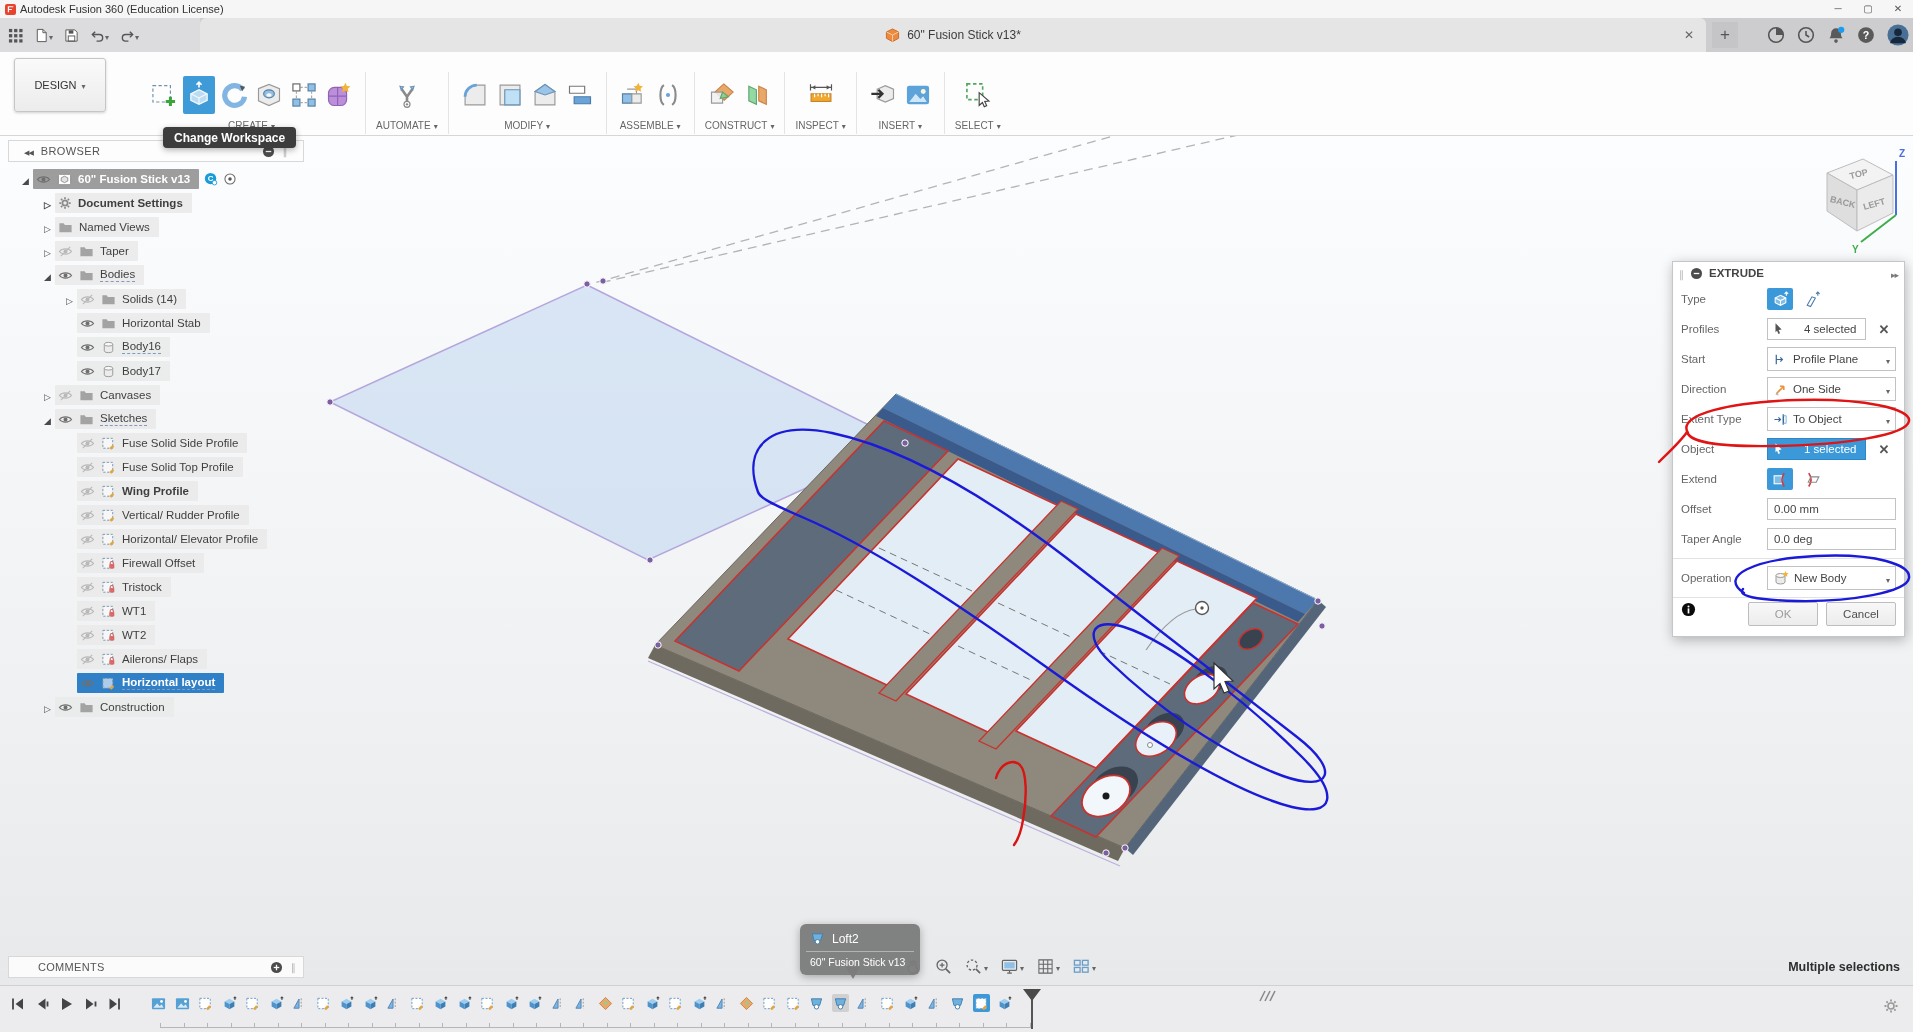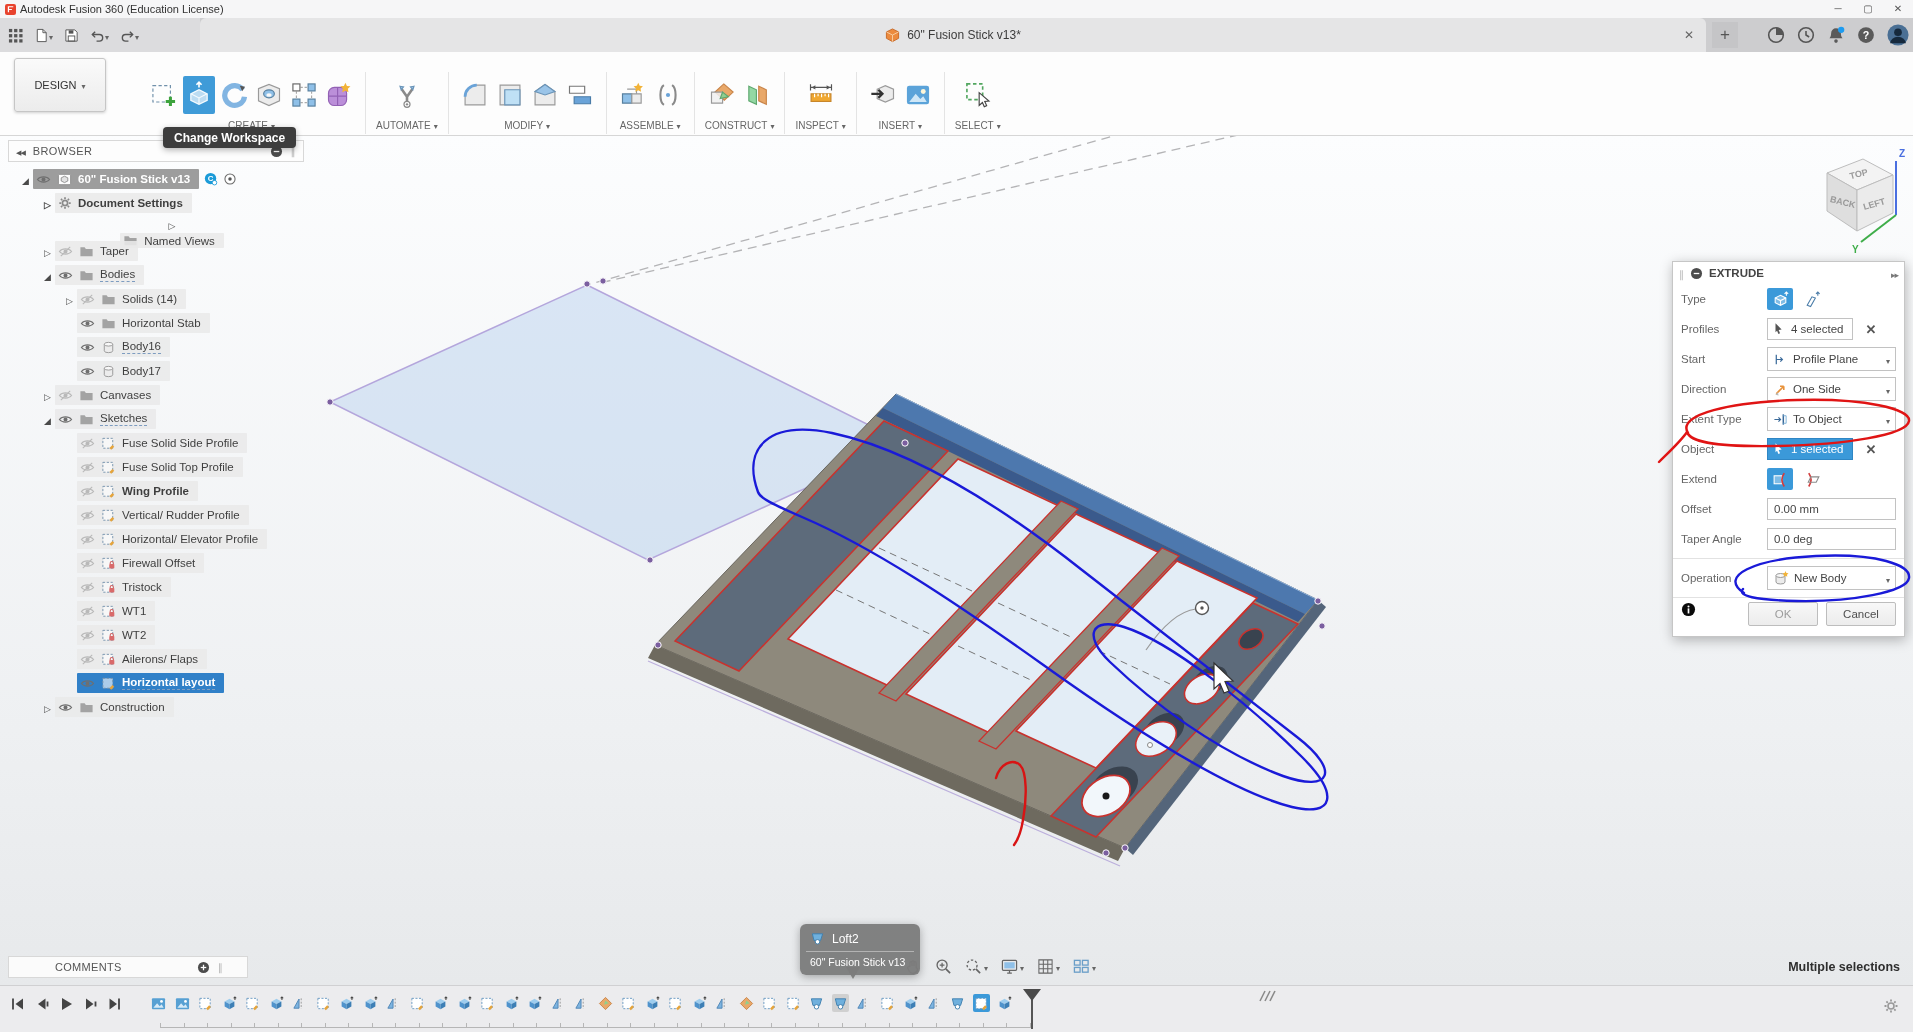--- a/index.html
+++ b/index.html
@@ -47,54 +47,54 @@
   .rgroup-label{font-size:10px;color:#666;margin-top:2px;display:flex;gap:3px;align-items:flex-end;white-space:nowrap}
 
   #tt-workspace{position:absolute;left:163px;top:127px;height:21px;background:#3d3d3d;border-radius:4px;color:#fff;font-size:12px;font-weight:bold;display:flex;align-items:center;padding:0 11px;z-index:60;box-shadow:0 2px 6px rgba(0,0,0,.3)}
 
   
   #viewport{position:absolute;top:135px;left:0;right:0;height:850px;background:linear-gradient(180deg,#fcfdfe,#eef0f2 70%,#e7e9eb);overflow:hidden}
   #scene{position:absolute;left:0;top:0;z-index:1}
 
   
   #browser{position:absolute;left:8px;top:5px;width:296px;z-index:5}
-  #browser-header{height:22px;background:rgba(253,253,253,.92);border:1px solid #d8d8d8;display:flex;align-items:center;padding:0 7px;font-size:11px;color:#555;letter-spacing:.4px;gap:8px;box-sizing:border-box}
+  #browser-header{height:22px;background:rgba(253,253,253,.92);border:1px solid #d8d8d8;display:flex;align-items:center;padding:0 15px;font-size:11px;color:#555;letter-spacing:.4px;gap:8px;box-sizing:border-box}
   #browser-header .sp{flex:1}
   #tree{margin-top:5px}
   .trow{height:24px;display:flex;align-items:center}
   .tarrow{width:15px;flex:none;text-align:center}
   .arr-open::before{content:"◢";font-size:9px;color:#4a4a4a}
   .arr-closed::before{content:"▷";font-size:9px;color:#4a4a4a}
   .tpill{display:inline-flex;align-items:center;height:20px;background:rgba(233,233,233,.88);padding:0 9px 0 3px;gap:6px;border-radius:1px;white-space:nowrap}
   .tlabel{font-size:11.5px;color:#3f3f3f}
   .tlabel.mod{border-bottom:1px dashed #7d9cc0;padding-bottom:1px}
   .trow.sel .tpill{background:#3080c8}
   .trow.sel .tlabel{color:#fff;font-weight:bold}
   .trow.root .tpill{background:#9d9d9d}
   .trow.root .tlabel{color:#fff;font-weight:bold}
   .tbadge{margin-left:5px;display:inline-flex}
 
   
-  #comments{position:absolute;left:8px;bottom:7px;width:240px;height:22px;background:rgba(252,252,252,.95);border:1px solid #d8d8d8;display:flex;align-items:center;font-size:11px;color:#555;z-index:5;padding:0 24px;box-sizing:border-box;gap:8px;letter-spacing:.3px}
+  #comments{position:absolute;left:8px;bottom:7px;width:296px;height:22px;background:rgba(252,252,252,.95);border:1px solid #d8d8d8;display:flex;align-items:center;font-size:11px;color:#555;z-index:5;padding:0 7px;box-sizing:border-box;gap:8px;letter-spacing:.3px}
   #comments .sp{flex:1}
   #comments-title{margin-left:22px}
 
   #status-sel{position:absolute;right:13px;bottom:11px;font-size:12.5px;font-weight:bold;color:#2e2e2e;z-index:5}
 
   
   #dialog{position:absolute;left:1672px;top:126px;width:233px;background:#fff;border:1px solid #c6c6c6;box-shadow:1px 3px 12px rgba(0,0,0,.28);z-index:10;box-sizing:border-box}
   #dlg-header{height:22px;display:flex;align-items:center;gap:6px;padding:0 6px}
   #dlg-title{font-size:11.5px;font-weight:bold;color:#444;flex:1}
   .dlg-row{height:30px;display:flex;align-items:center;padding:0 8px}
   .dlg-sep{height:1px;background:#e2e2e2;margin:4px 0}
   .dlg-label{width:86px;font-size:11.5px;color:#666;flex:none}
   .dlg-dd{flex:1;height:22px;border:1px solid #c2c2c2;display:flex;align-items:center;padding:0 5px;gap:5px;background:#fff}
   .dlg-dd .v{flex:1;font-size:11.5px;color:#444}
   .dlg-input{flex:1;height:22px;border:1px solid #c2c2c2;display:flex;align-items:center;padding:0 6px;font-size:11.5px;color:#444;box-sizing:border-box}
-  .chip{height:22px;display:inline-flex;align-items:center;gap:5px;padding:0 9px 0 4px;font-size:11.5px;box-sizing:border-box}
+  .chip{height:22px;display:inline-flex;align-items:center;gap:18px;padding:0 9px 0 4px;font-size:11.5px;box-sizing:border-box}
   .chip.white{border:1px solid #c2c2c2;background:#fff;color:#444}
   .chip.white .icn{color:#555}
   .chip.blue{background:#3b99d9;border:1px solid #2f86c4;color:#fff}
   .chip.blue .icn{color:#fff}
   .clear-x{margin-left:12px;color:#555;font-size:13px;font-weight:bold}
   .tile{width:26px;height:22px;border-radius:2px;display:flex;align-items:center;justify-content:center;color:#4a7ca8;margin-right:6px}
   .tile.active{background:#3b99d9;color:#fff}
   #dlg-footer{height:34px;display:flex;align-items:flex-start;padding:0 8px;gap:8px}
   #dlg-footer .sp{flex:1}
   .btn{height:22px;min-width:56px;background:linear-gradient(#f8f8f8,#ececec);border:1px solid #bdbdbd;border-radius:2px;font-size:11.5px;display:flex;align-items:center;justify-content:center;padding:0 6px}
@@ -624,21 +624,21 @@
               <svg width="14" height="14" viewBox="0 0 16 16" xmlns="http://www.w3.org/2000/svg">
                 <circle cx="8" cy="8" r="3" fill="none" stroke="#8a8a8a" stroke-width="2"></circle>
                 <g stroke="#8a8a8a" stroke-width="2">
                   <path d="M8 1.5 V3.5 M8 12.5 V14.5 M1.5 8 H3.5 M12.5 8 H14.5 M3.4 3.4 L4.8 4.8 M11.2 11.2 L12.6 12.6 M12.6 3.4 L11.2 4.8 M4.8 11.2 L3.4 12.6"></path>
                 </g>
               </svg>
             </span>
             <span class="tlabel">Document Settings</span>
           </span>
         </div>
-        <div class="trow" style="padding-left: 32px; flex-direction: column;">
+        <div class="trow" style="padding-left: 32px;">
           <span class="tarrow arr-closed"></span>
           <span class="tpill">
             <span class="icn">
               <svg width="15" height="15" viewBox="0 0 16 16" xmlns="http://www.w3.org/2000/svg">
                 <path d="M1.5 3.5 h4.5 l1.3 1.8 h7.2 V13 H1.5 Z" fill="#a3a3a3"></path>
               </svg>
             </span>
             <span class="tlabel">Named Views</span>
           </span>
         </div>

